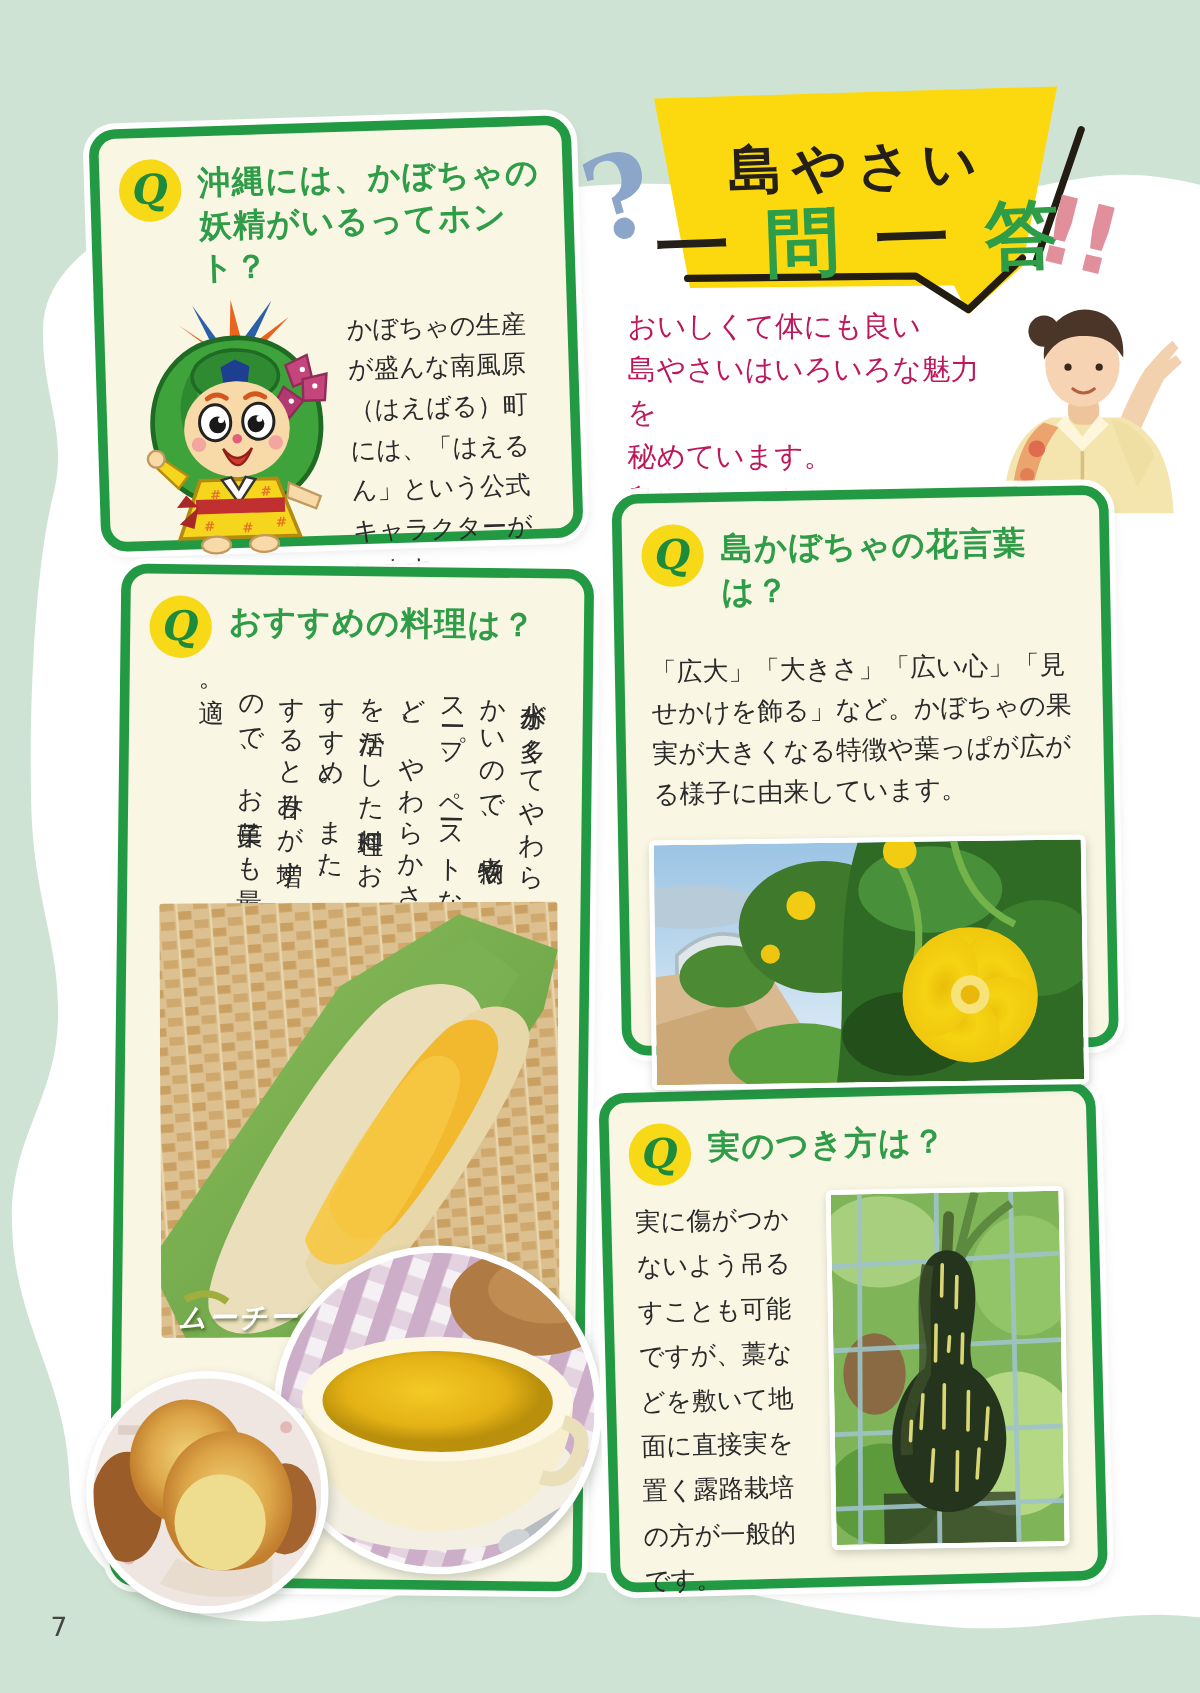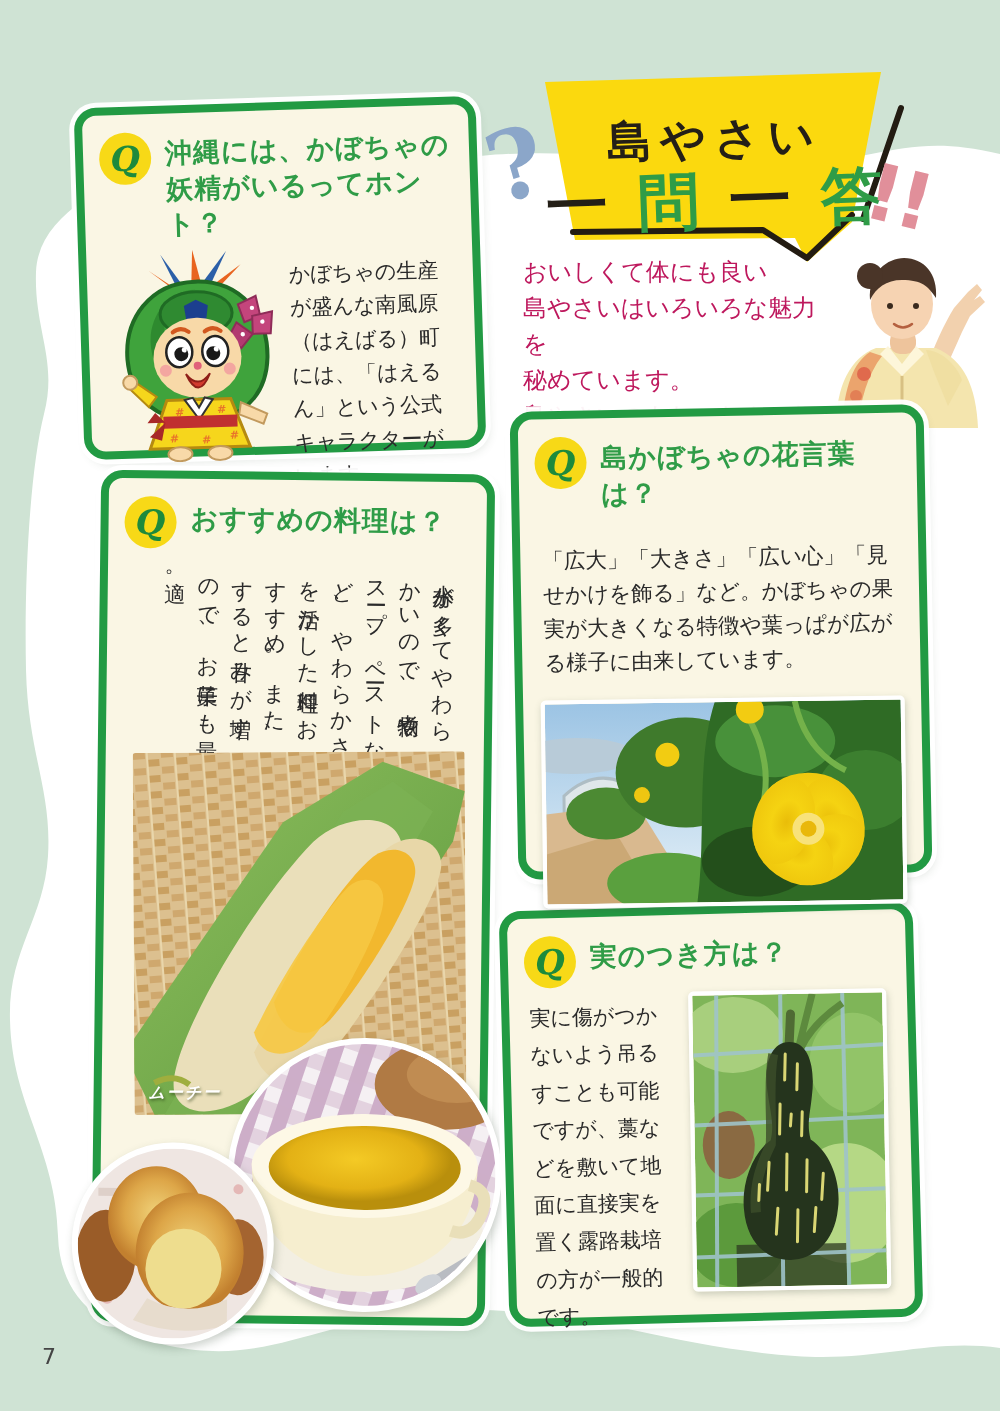--- a/index.html
+++ b/index.html
@@ -69,22 +69,22 @@
     writing-mode:vertical-rl;-webkit-writing-mode:vertical-rl;
     height:186px;margin:16px 26px 0 auto;
     font-size:21.5px;line-height:1.56;letter-spacing:2px;color:#2a2a2a;
   }
   .photo-mochi{
     position:absolute;left:30px;top:272px;width:332px;height:362px;
     border-radius:3px;overflow:hidden;transform:rotate(-1deg);
     z-index:1;
   }
   .photo-caption{
-    position:absolute;left:14px;bottom:11px;
-    color:#fff;font-weight:700;font-size:16px;font-style:italic;
+    position:absolute;left:14px;bottom:1px;
+    color:#fff;font-weight:700;font-size:23px;font-style:italic;
     text-shadow:1px 2px 3px rgba(40,60,20,.65);letter-spacing:2px;
   }
   .circle-photo{
     position:absolute;border-radius:50%;overflow:hidden;
     border:6px solid #fff;box-shadow:2px 4px 9px rgba(60,80,60,.25);
     box-sizing:border-box;background:#fff;
   }
   .circle-soup{left:127px;top:557px;width:274px;height:274px;z-index:3;}
   .circle-fried{left:-28px;top:664px;width:202px;height:202px;z-index:4;}
 

